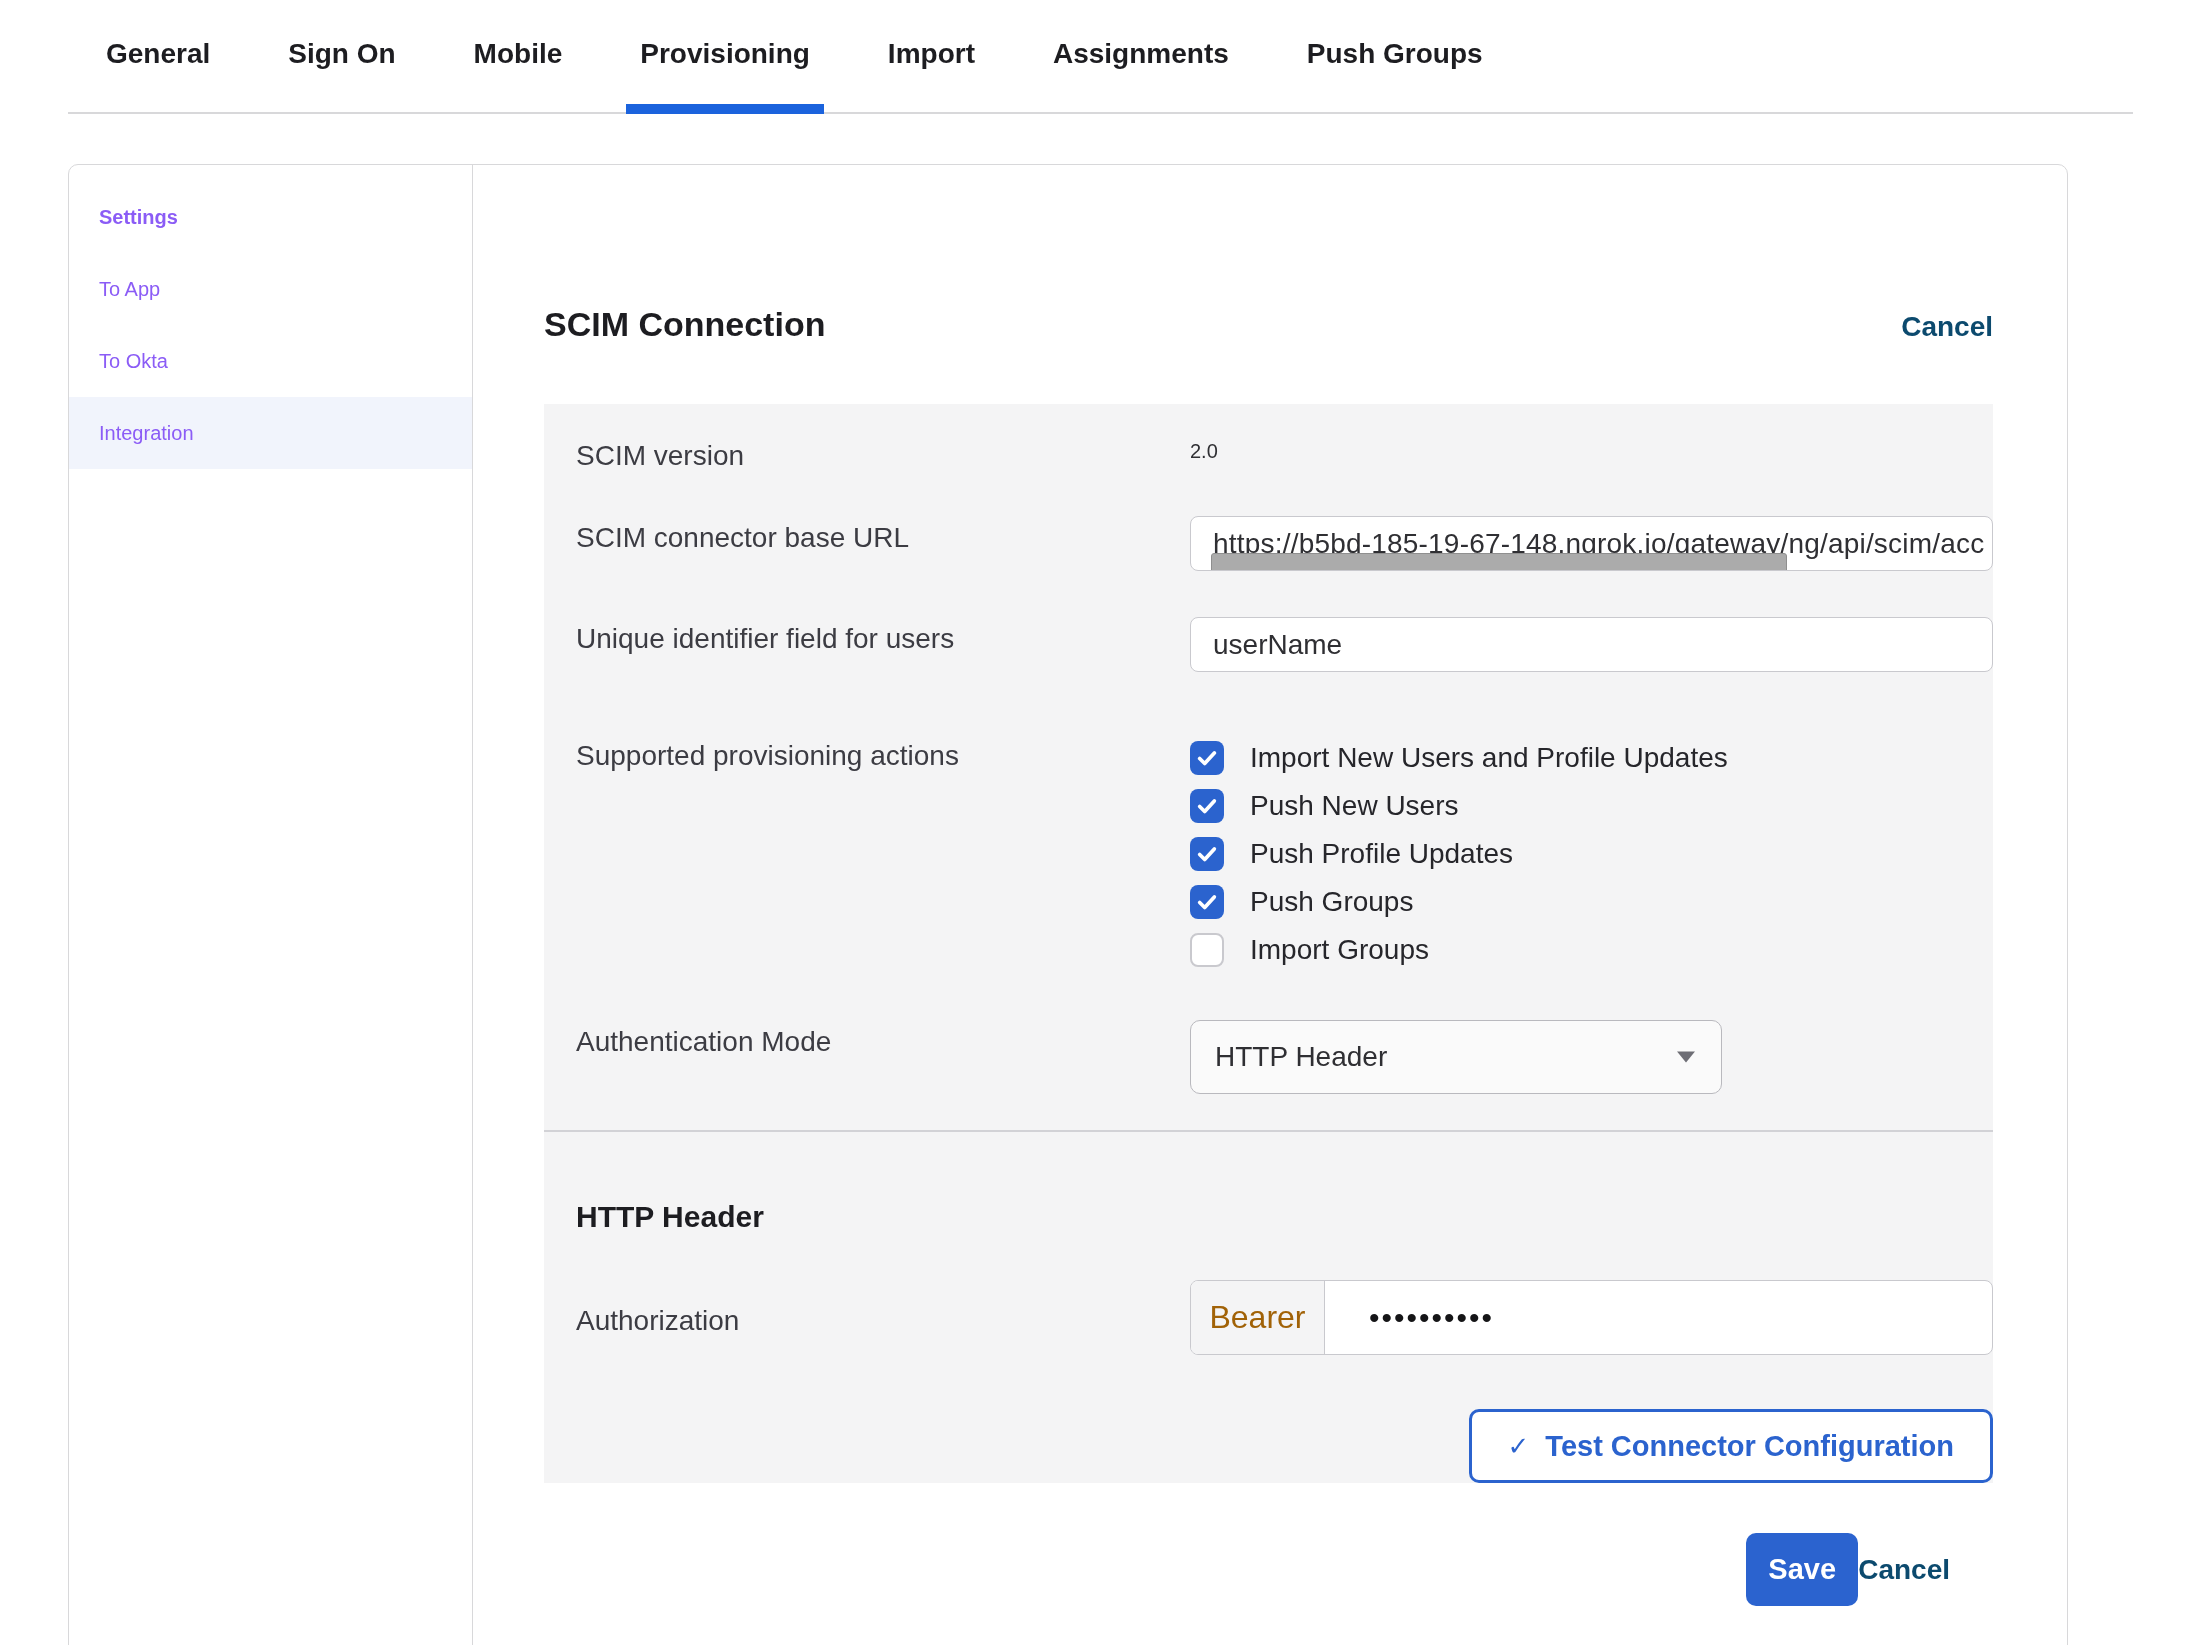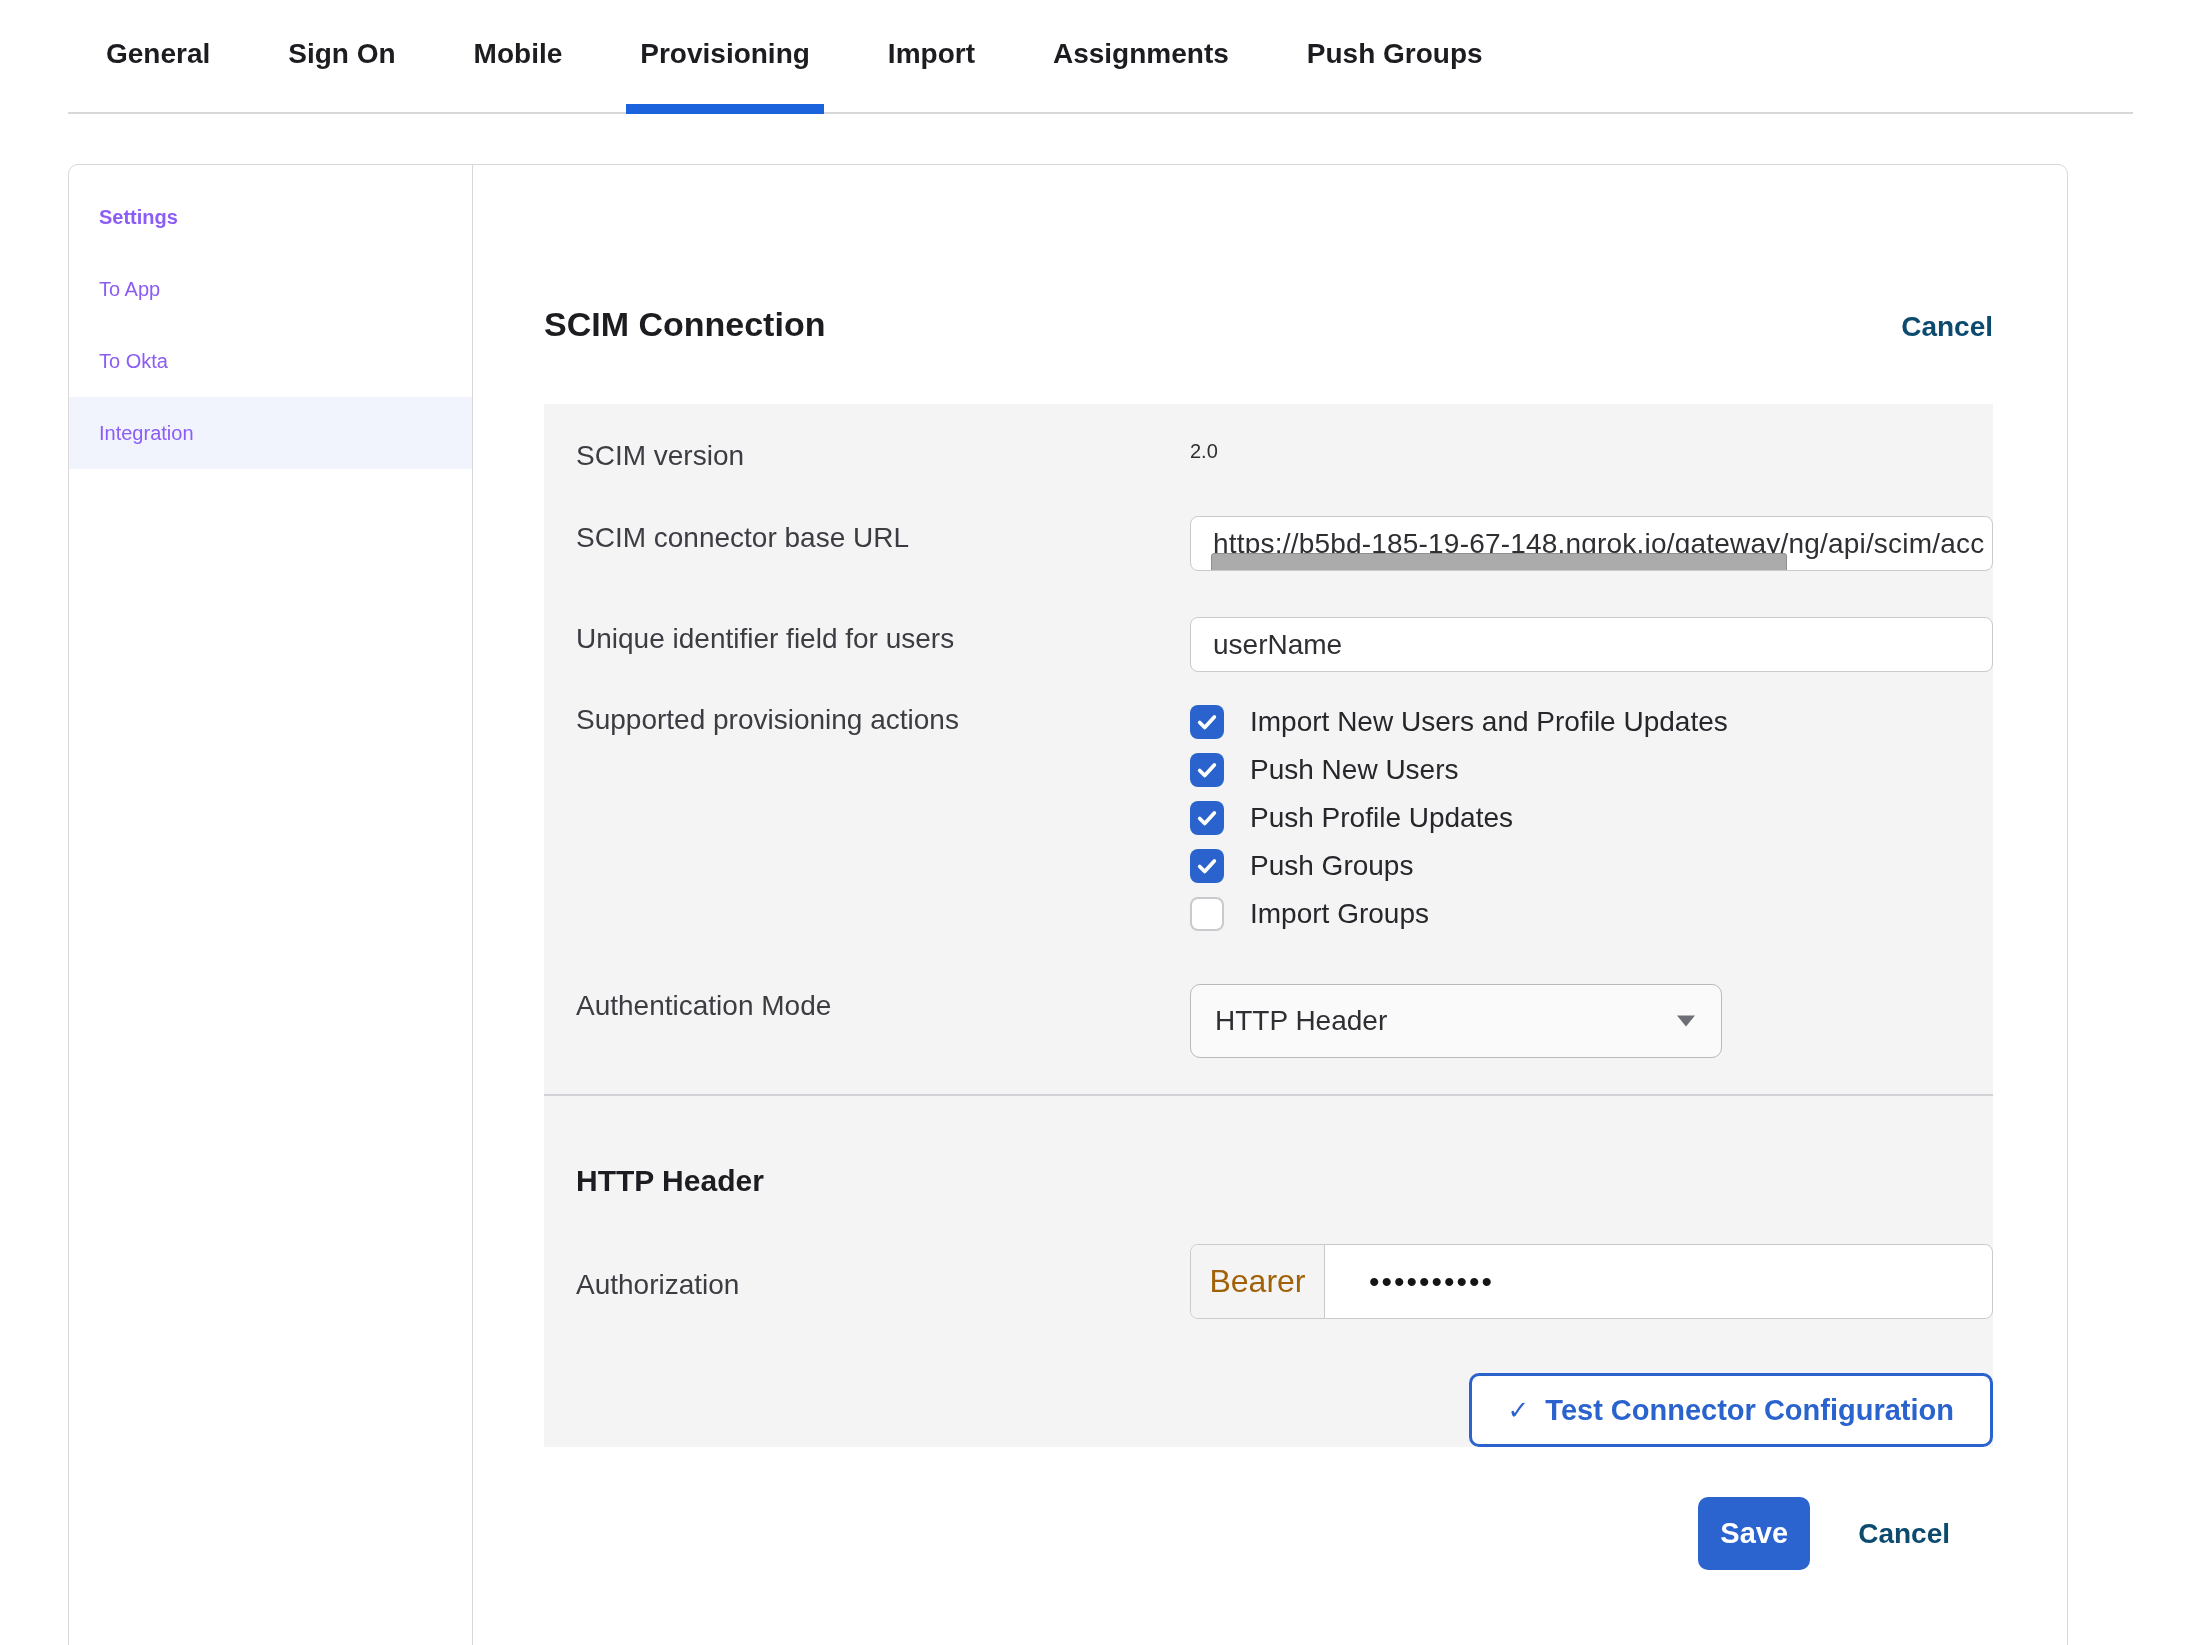--- a/index.html
+++ b/index.html
@@ -29,21 +29,21 @@
 
   
   .panel { margin-top: 60px; background: #f4f4f5; }
   .frow { display: grid; grid-template-columns: 614px 1fr; align-items: start; padding-left: 32px; }
   .flabel { font-size: 28px; color: #3c3c43; padding-top: 6px; }
   .fvalue { font-size: 20px; color: #2f2f33; padding-top: 6px; }
 
   .row-version { padding-top: 30px; }
   .row-url { margin-top: 44px; }
   .row-uid { margin-top: 46px; }
-  .row-actions { margin-top: 26px; }
+  .row-actions { margin-top: 62px; }
   .row-auth { margin-top: 46px; }
 
   .text-input { position: relative; width: 100%; height: 55px; background: #fff; border: 1.5px solid #c9c9ce; border-radius: 8px; display: flex; align-items: center; padding: 0 22px; font-size: 28px; color: #2f2f33; overflow: hidden; white-space: nowrap; }
   .url-text { letter-spacing: 0.2px; }
   .redaction-bar { position: absolute; left: 20px; top: 36px; width: 576px; height: 27px; background: #ababab; border: 1px solid #8f8f8f; border-radius: 3px; }
 
   
   .check-row { display: flex; align-items: center; height: 48px; }
   .checkbox { width: 34px; height: 34px; border-radius: 8px; flex: 0 0 34px; display: flex; align-items: center; justify-content: center; cursor: pointer; }
   .checkbox.checked { background: #2b63ce; }
@@ -62,21 +62,21 @@
   .row-authz { margin-top: 46px; align-items: center; }
   .input-group { display: flex; width: 100%; height: 75px; border: 1.5px solid #c9c9ce; border-radius: 8px; overflow: hidden; background: #fff; }
   .ig-prefix { flex: 0 0 134px; background: #f4f4f5; border-right: 1.5px solid #c9c9ce; display: flex; align-items: center; justify-content: center; font-size: 32px; color: #a16207; }
   .ig-value { flex: 1; display: flex; align-items: center; padding-left: 44px; font-size: 30px; color: #151517; letter-spacing: 2px; }
 
   .test-row { margin-top: 54px; display: flex; justify-content: flex-end; }
   .test-btn { height: 74px; padding: 0 36px; background: #fff; border: 3px solid #2b63ce; border-radius: 10px; color: #2b63ce; font-size: 29px; font-weight: 700; display: flex; align-items: center; gap: 16px; cursor: pointer; font-family: inherit; }
   .test-btn .tick { font-weight: 400; font-size: 26px; }
 
   
-  .footer { margin-top: 50px; display: flex; justify-content: flex-end; align-items: center; gap: 48px; padding-right: 43px; }
+  .footer { margin-top: 50px; display: flex; justify-content: flex-end; align-items: center; padding-right: 43px; }
   .save-btn { width: 112px; height: 73px; background: #2b63cf; color: #fff; border: none; border-radius: 10px; font-size: 29px; font-weight: 700; cursor: pointer; font-family: inherit; }
 </style>
 </head>
 <body>
 
 <div class="page">
 
   <nav class="tabbar">
     <div class="tab">General</div>
     <div class="tab">Sign On</div>

